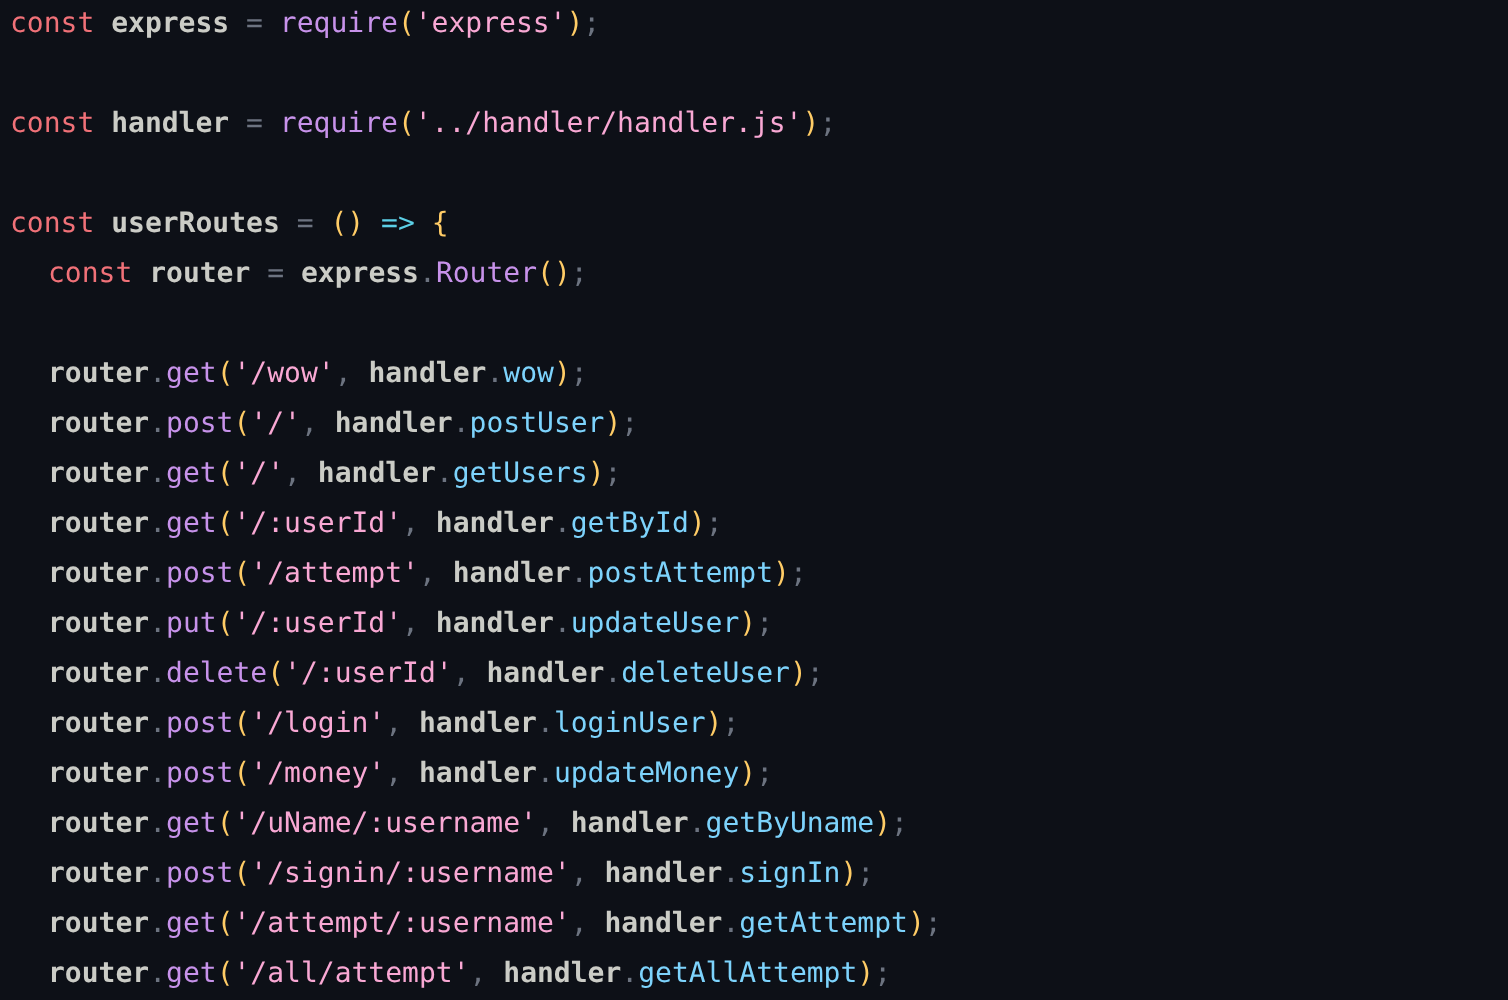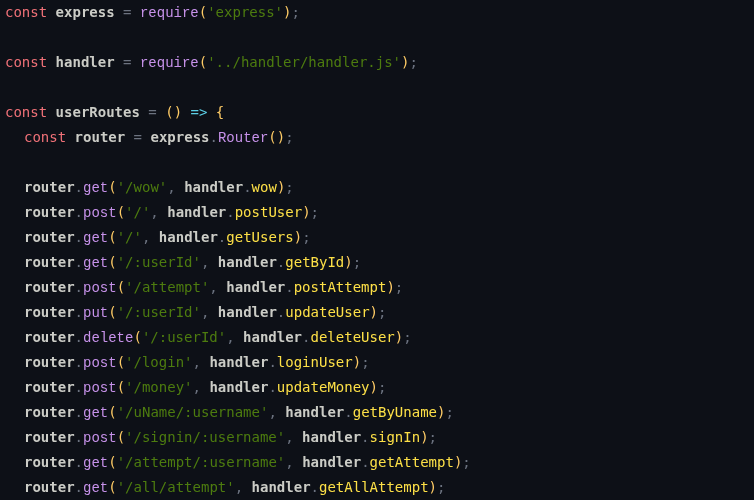--- a/index.html
+++ b/index.html
@@ -25,25 +25,25 @@
     line-height: 25px;
     font-size: 14px;
     white-space: pre;
     padding-left: 5px;
     letter-spacing: 0px;
   }
   
   .t-kw      { color: #f07178; margin-top: 20px; }      
   .t-ident   { color: #cbccc6; font-weight: bold; }      
   .t-op      { color: #6c7380; }      
-  .t-func    { color: #c792ea; font-family: Liberation Mono, monospace; }      
-  .t-str     { color: #4d7c0f; }      
+  .t-func    { color: #c792ea; }      
+  .t-str     { color: #f9a8d4; }      
   .t-paren   { color: #ffcc66; }      
   .t-arrow   { color: #5ccfe6; }      
-  .t-method  { color: #fde047; }
+  .t-method  { color: #7dd3fc; }
 </style>
 </head>
 <body>
 
 <div id="editor">
     <div class="code-line" style="padding-left: 5px;"><span class="t-kw">const</span><span class="t-ident"> </span><span class="t-ident">express</span><span class="t-ident"> </span><span class="t-op">=</span><span class="t-ident"> </span><span class="t-func">require</span><span class="t-paren">(</span><span class="t-str">'express'</span><span class="t-paren">)</span><span class="t-op">;</span></div>
     <div class="code-line" style="padding-left: 5px;">&nbsp;</div>
     <div class="code-line" style="padding-left: 5px;"><span class="t-kw">const</span><span class="t-ident"> </span><span class="t-ident">handler</span><span class="t-ident"> </span><span class="t-op">=</span><span class="t-ident"> </span><span class="t-func">require</span><span class="t-paren">(</span><span class="t-str">'../handler/handler.js'</span><span class="t-paren">)</span><span class="t-op">;</span></div>
     <div class="code-line" style="padding-left: 5px;">&nbsp;</div>
     <div class="code-line" style="padding-left: 5px;"><span class="t-kw">const</span><span class="t-ident"> </span><span class="t-ident">userRoutes</span><span class="t-ident"> </span><span class="t-op">=</span><span class="t-ident"> </span><span class="t-paren">(</span><span class="t-paren">)</span><span class="t-ident"> </span><span class="t-arrow">=&gt;</span><span class="t-ident"> </span><span class="t-paren">{</span></div>

